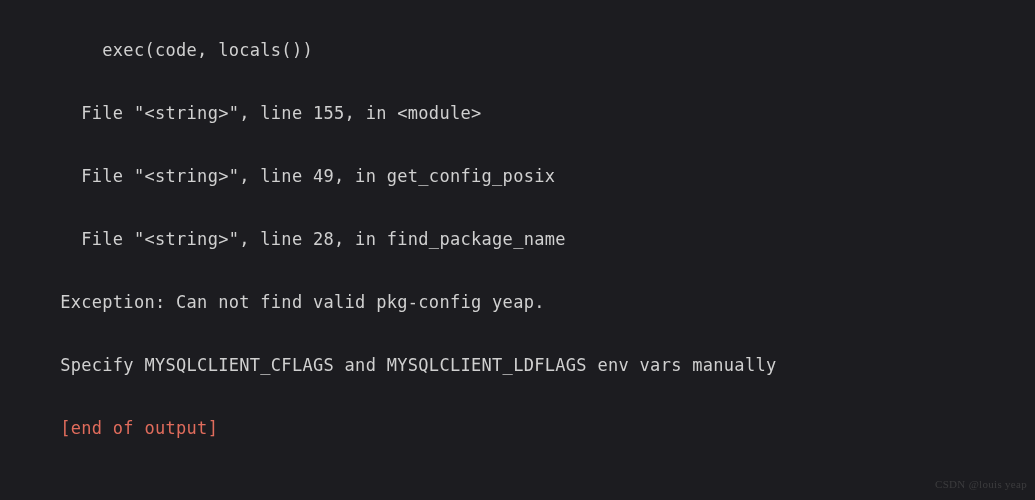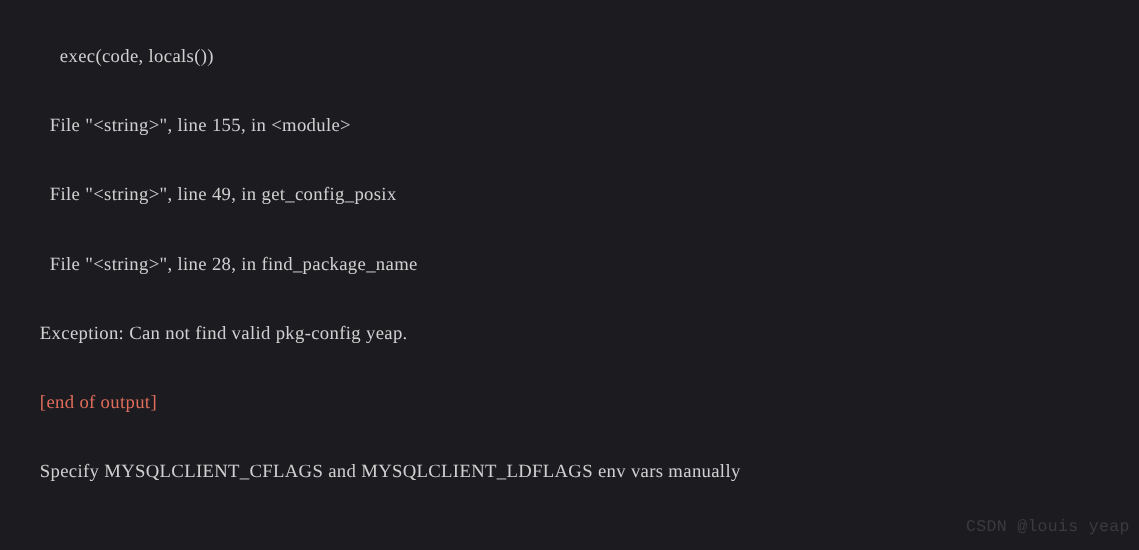--- a/index.html
+++ b/index.html
@@ -18,46 +18,45 @@
       height: 500px;
       overflow: hidden;
       letter-spacing: 0.3px;
     }
     .terminal {
       padding: 4px 18px;
       white-space: pre;
     }
     .line {
       display: block;
-      font-family: Liberation Serif, serif;
     }
     .red { color: #e06c5c; }
     .grey { color: #d0d0d0; }
     .blank { height: 1.85em; }
     .watermark {
       position: absolute;
       right: 8px;
       bottom: 6px;
-      font-size: 15px;
+      font-size: 11px;
       color: #5a5a5a;
       opacity: 0.5;
-      font-family: Liberation Mono, monospace;
+      font-family: Liberation Serif, serif;
     }
   </style>
 </head>
 <body>
 
 <div class="terminal">
 <span class="line grey">        exec(code, locals())</span>
 <span class="line grey">      File "&lt;string&gt;", line 155, in &lt;module&gt;</span>
 <span class="line grey">      File "&lt;string&gt;", line 49, in get_config_posix</span>
 <span class="line grey">      File "&lt;string&gt;", line 28, in find_package_name</span>
 <span class="line grey">    Exception: Can not find valid pkg-config yeap.</span>
+<span class="line grey">    Specify MYSQLCLIENT_CFLAGS and MYSQLCLIENT_LDFLAGS env vars manually</span>
 <span class="line"><span class="grey">    </span><span class="red">[end of output]</span></span>
-<span class="line grey">    Specify MYSQLCLIENT_CFLAGS and MYSQLCLIENT_LDFLAGS env vars manually</span>
 <div class="blank"></div>
 
 
 
 
 
 
 
 
 </div>

